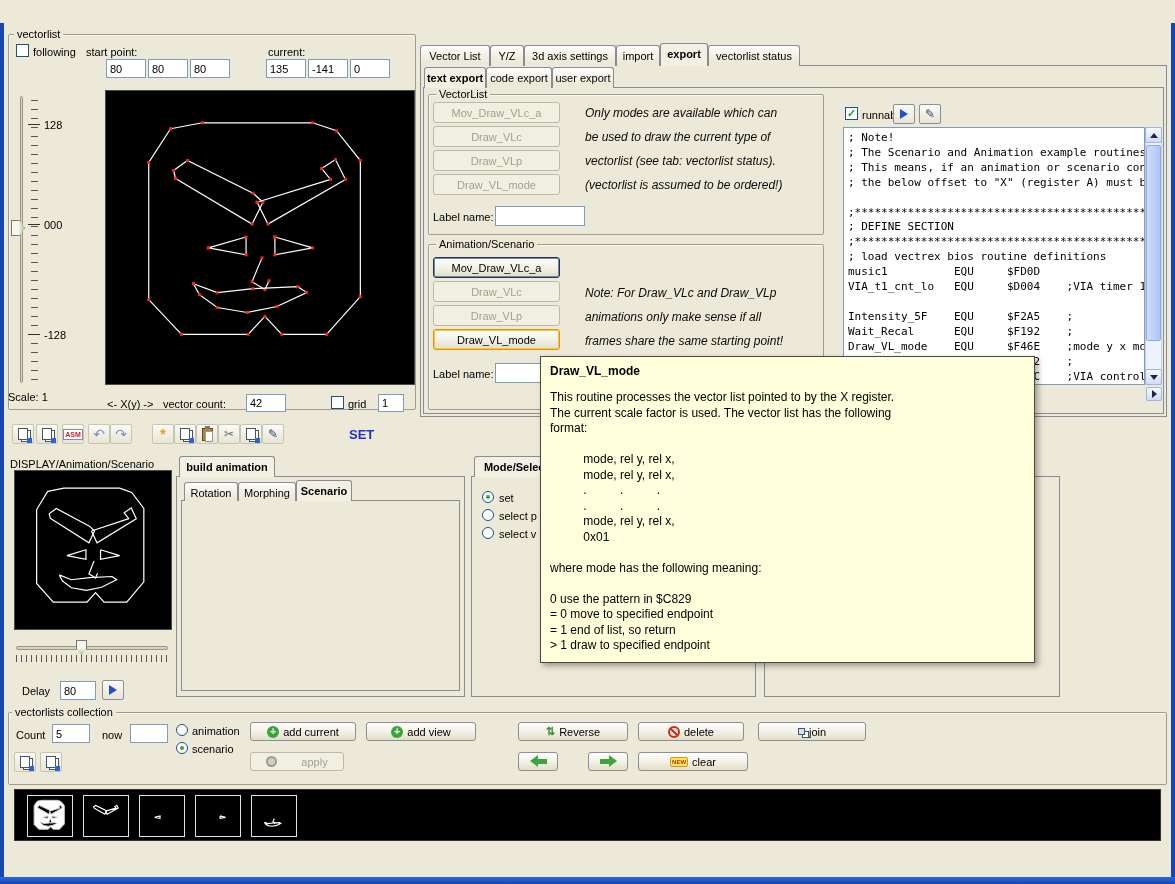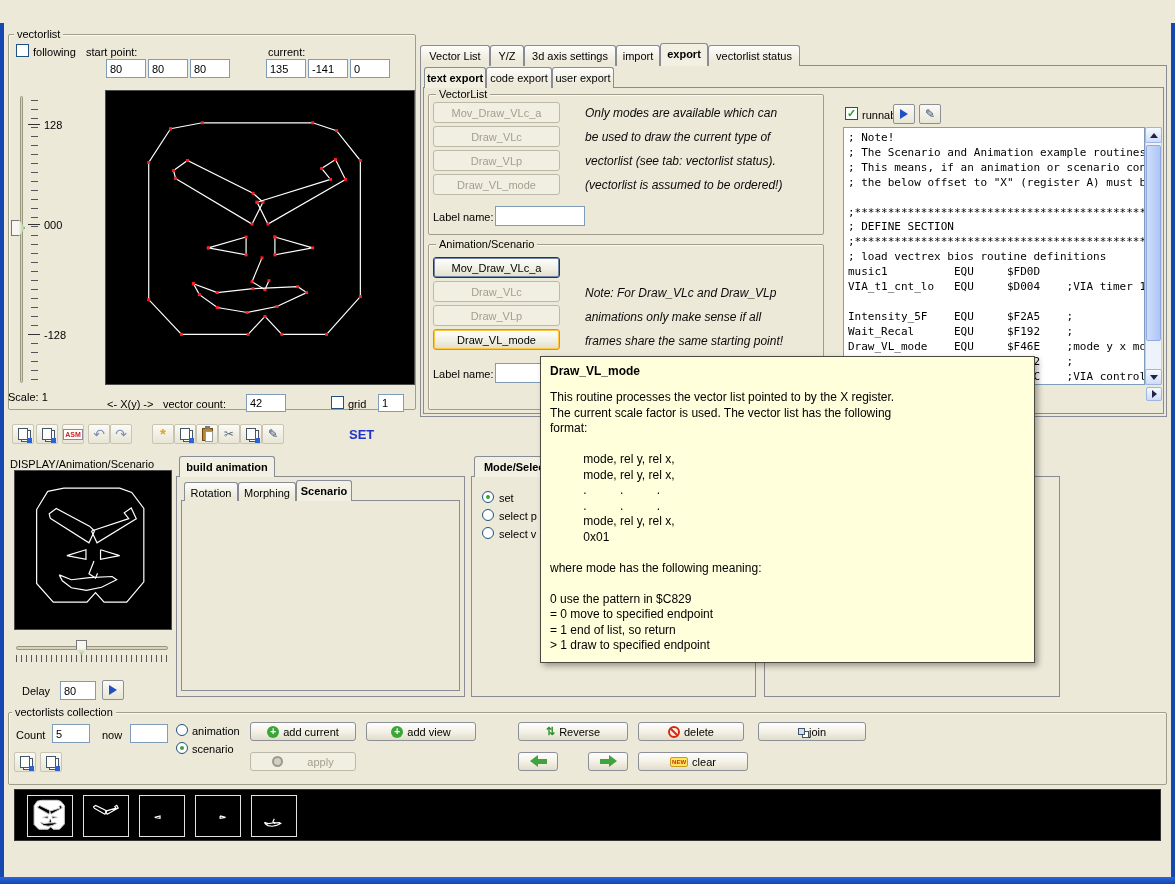--- a/index.html
+++ b/index.html
@@ -330,21 +330,21 @@
   <span class="lbl" style="left:192px;top:743px;">scenario</span>
 
   <button class="btn" style="left:250px;top:722px;width:106px;height:19px;">
     <span class="ic-plus">+</span>
       <span>add current</span>
   </button>
   <button class="btn" style="left:366px;top:722px;width:110px;height:19px;">
     <span class="ic-plus">+</span>
       <span>add view</span>
   </button>
-  <button class="btn dis" style="left:250px;top:752px;width:106px;height:19px;gap:24px;">
+  <button class="btn dis" style="left:250px;top:752px;width:94px;height:19px;gap:24px;">
     <span class="ic-gray"></span>
       <span>apply</span>
   </button>
   <button class="btn" style="left:518px;top:722px;width:110px;height:19px;">
     <span style="color:#2f8f2f;font-weight:bold;">⇅</span>
       <span>Reverse</span>
   </button>
   <button class="btn" style="left:638px;top:722px;width:106px;height:19px;">
     <span class="ic-no"></span>
       <span>delete</span>

